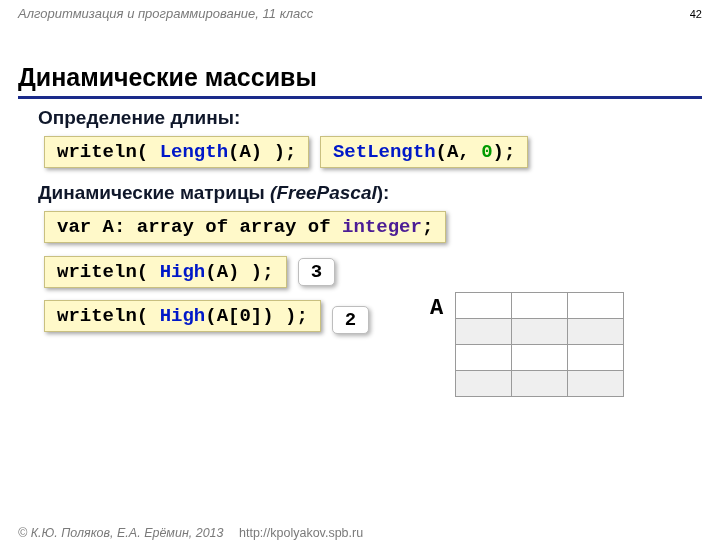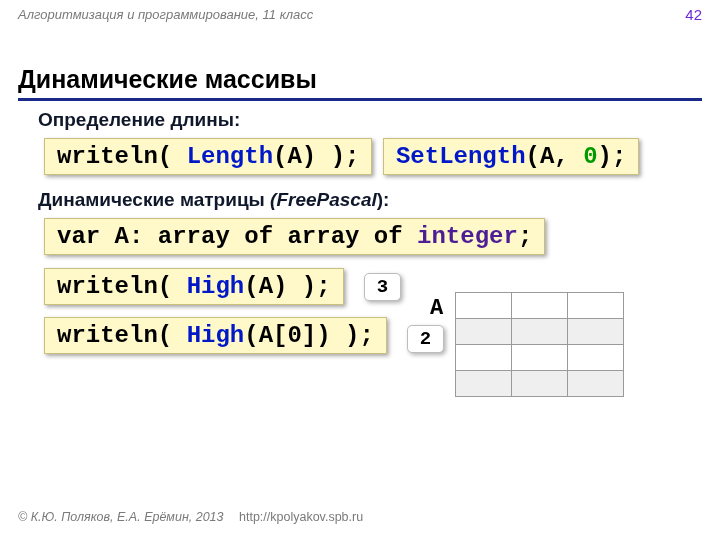--- a/index.html
+++ b/index.html
@@ -14,21 +14,21 @@
   .header {
     display: flex;
     justify-content: space-between;
     align-items: center;
     padding: 6px 18px 2px 18px;
     color: #7a7a7a;
     font-size: 13px;
     font-style: italic;
     text-align: center;
   }
-  .pagenum { font-style: normal; font-size: 15px; color: #6d28d9; }
+  .pagenum { font-style: normal; font-size: 11px; color: #000000; }
   .title {
     font-size: 25px;
     font-weight: bold;
     color: #000;
     padding: 0 18px 2px 18px;
     margin-top: 40px;
   }
   .rule {
     margin: 2px 18px 8px 18px;
     border: none;
@@ -43,29 +43,29 @@
   }
   .subhead .note { font-weight: bold; font-style: italic; }
   .codebox {
     display: inline-block;
     background: #fff9c9;
     border: 1px solid #c9c080;
     box-shadow: 2px 2px 4px rgba(0,0,0,0.35);
     padding: 4px 12px;
     font-family: "Courier New", monospace;
     font-weight: bold;
-    font-size: 24px;
+    font-size: 19px;
     color: #000;
     margin: 3px 0 10px 6px;
     white-space: pre;
   }
   .kw-blue  { color: #0018c8; }
   .kw-green { color: #009a00; }
   .kw-red   { color: #4c1d95; }
-  .row { display: flex; align-items: center; gap: 20px; margin-bottom: 6px; }
+  .row { display: flex; align-items: center; gap: 11px; margin-bottom: 6px; }
   .resultbox {
     background: #ffffff;
     border: 1px solid #bdbdbd;
     border-radius: 5px;
     box-shadow: 2px 2px 4px rgba(0,0,0,0.3);
     font-family: "Courier New", monospace;
     font-weight: bold;
     font-size: 19px;
     padding: 2px 12px;
   }
@@ -86,21 +86,21 @@
   table.matrix { border-collapse: collapse; }
   table.matrix td {
     border: 1px solid #9a9a9a;
     width: 56px;
     height: 26px;
     background: #fff;
   }
   table.matrix tr.shade td { background: #efefef; }
   .footer {
     position: absolute;
-    bottom: 16px;
+    bottom: 0;
     left: 18px;
     font-size: 12.5px;
     color: #7a7a7a;
   }
   .footer .copy { font-style: italic; }
   .footer .url { margin-left: 12px; font-style: normal; }
 </style>
 </head>
 <body>
 

